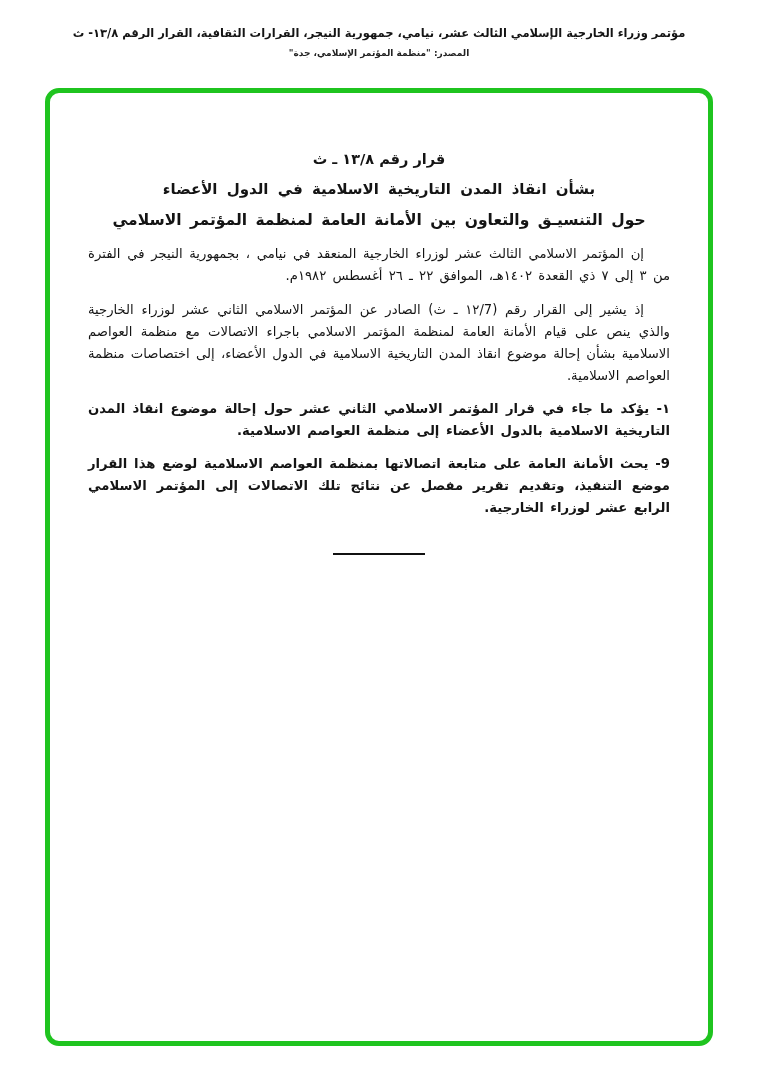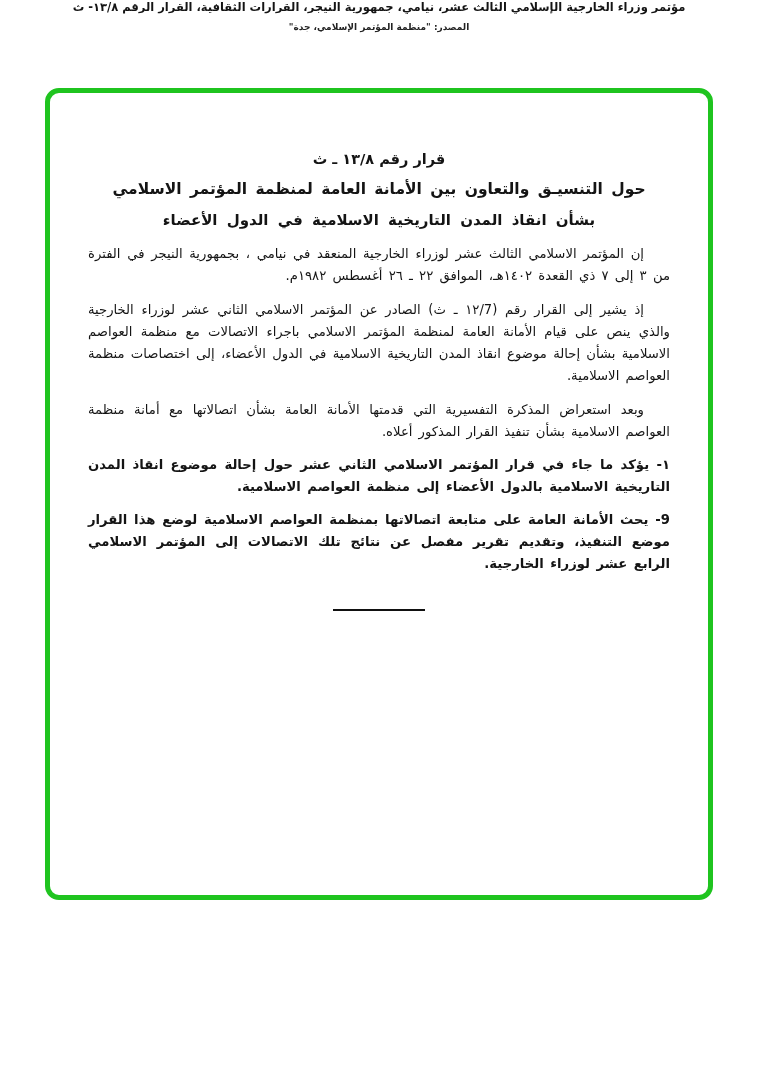--- a/index.html
+++ b/index.html
@@ -11,38 +11,39 @@
     width: 758px;
     height: 1078px;
     position: relative;
     font-family: "DejaVu Sans", sans-serif;
     color: #141414;
     overflow: hidden;
   }
   .page-header {
     direction: rtl;
     text-align: center;
+    padding-top: 26px;
   }
   .page-header .line1 {
     font-weight: bold;
     font-size: 11.5px;
     letter-spacing: 0.2px;
   }
   .page-header .line2 {
     font-weight: bold;
     font-size: 9px;
     margin-top: 8px;
     color: #222222;
   }
   .doc-frame {
     position: absolute;
     left: 45px;
     top: 88px;
     width: 668px;
-    height: 812px;
+    height: 958px;
     border: 5px solid #1fc41f;
     border-radius: 14px;
     background: #ffffff;
     box-sizing: border-box;
   }
   .doc-content {
     direction: rtl;
     padding: 58px 38px 0 38px;
   }
   .title-block {
@@ -87,28 +88,27 @@
 <header class="page-header">
   <div class="line1">مؤتمر وزراء الخارجية الإسلامي الثالث عشر، نيامي، جمهورية النيجر، القرارات الثقافية، القرار الرقم ١٣/٨- ث</div>
   <div class="line2">المصدر:  "منظمة المؤتمر الإسلامي، جدة"</div>
 </header>
 
 <div class="doc-frame">
   <div class="doc-content">
 
     <div class="title-block">
       <div class="title-line title-1">قرار رقم ١٣/٨ ـ ث</div>
+      <div class="title-line title-3">بشأن انقاذ المدن التاريخية الاسلامية في الدول الأعضاء</div>
       <div class="title-line title-2">حول التنسيـق والتعاون بين الأمانة العامة لمنظمة المؤتمر الاسلامي</div>
-      <div class="title-line title-3">بشأن انقاذ المدن التاريخية الاسلامية في الدول الأعضاء</div>
     </div>
 
     <div class="body-block">
       <p class="para">إن المؤتمر الاسلامي الثالث عشر لوزراء الخارجية المنعقد في نيامي ، بجمهورية النيجر في الفترة من ٣ إلى ٧ ذي القعدة ١٤٠٢هـ، الموافق ٢٢ ـ ٢٦ أغسطس ١٩٨٢م.</p>
       <p class="para">إذ يشير إلى القرار رقم (١٢/7 ـ ث) الصادر عن المؤتمر الاسلامي الثاني عشر لوزراء الخارجية والذي ينص على قيام الأمانة العامة لمنظمة المؤتمر الاسلامي باجراء الاتصالات مع منظمة العواصم الاسلامية بشأن إحالة موضوع انقاذ المدن التاريخية الاسلامية في الدول الأعضاء، إلى اختصاصات منظمة العواصم الاسلامية.</p>
-      <p class="para">وبعد استعراض المذكرة التفسيرية التي قدمتها الأمانة العامة بشأن اتصالاتها مع أمانة منظمة العواصم الاسلامية بشأن تنفيذ القرار المذكور أعلاه.</p>
 
       <p class="item">١- يؤكد ما جاء في قرار المؤتمر الاسلامي الثاني عشر حول إحالة موضوع انقاذ المدن التاريخية الاسلامية بالدول الأعضاء إلى منظمة العواصم الاسلامية.</p>
       <p class="item">9- يحث الأمانة العامة على متابعة اتصالاتها بمنظمة العواصم الاسلامية لوضع هذا القرار موضع التنفيذ، وتقديم تقرير مفصل عن نتائج تلك الاتصالات إلى المؤتمر الاسلامي الرابع عشر لوزراء الخارجية.</p>
 
       <div class="divider"></div>
     </div>
 
   </div>
 </div>
 

